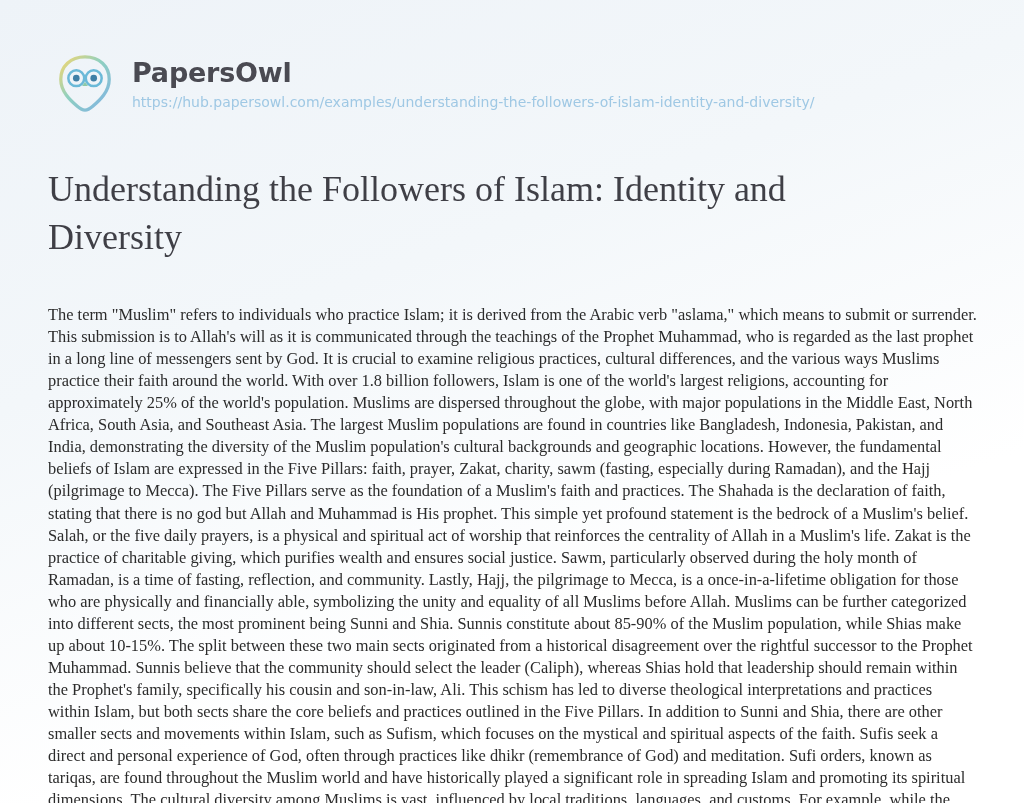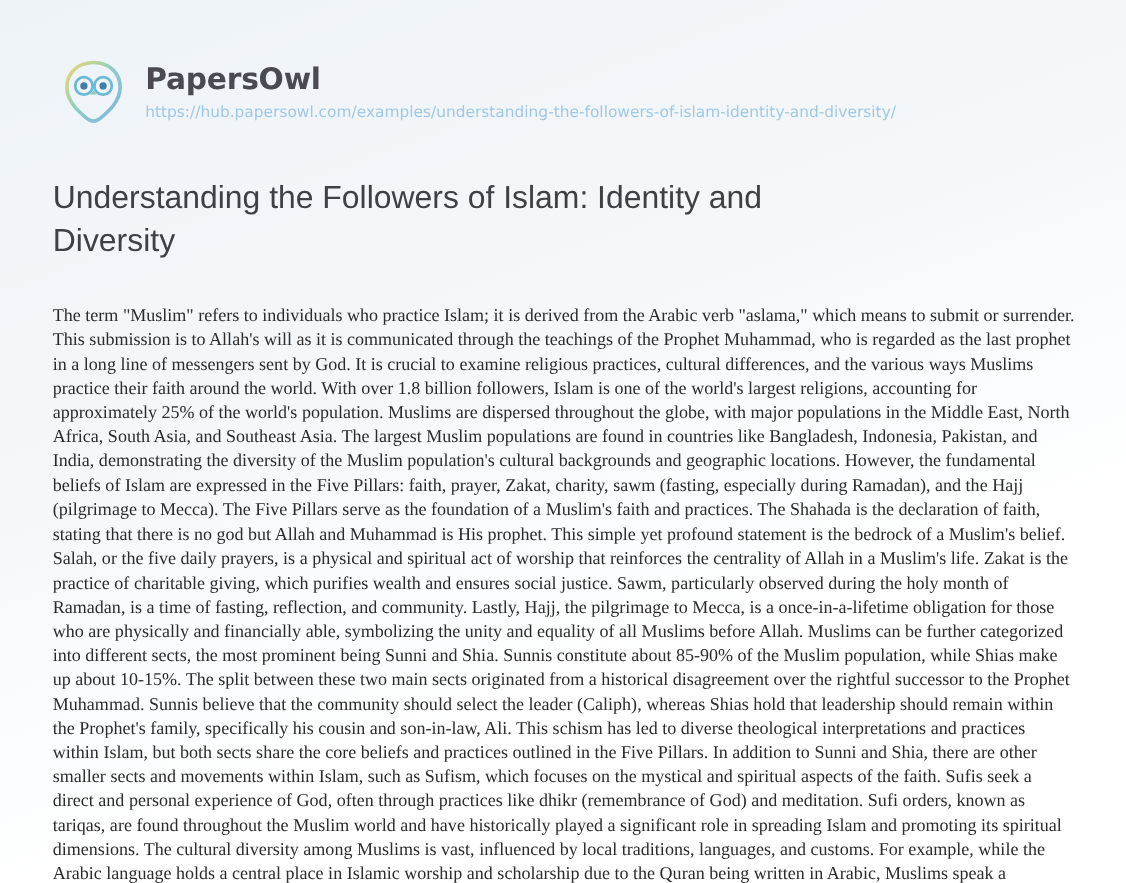--- a/index.html
+++ b/index.html
@@ -53,22 +53,22 @@
   .brand-url {
     font-family: "DejaVu Sans", sans-serif;
     font-size: 14px;
     color: #9fc8e4;
     line-height: 1.45;
     max-width: 760px;
     margin-top: 4px;
     word-break: break-word;
   }
   .title {
-    font-family: Liberation Sans, sans-serif;
-    font-size: 29px;
+    font-family: Liberation Serif, serif;
+    font-size: 36px;
     font-weight: normal;
     color: #3f3f46;
     line-height: 1.33;
     padding: 28px 48px 0 48px;
     max-width: 740px;
   }
   .article {
     padding: 18px 46px 0 48px;
     font-family: "Liberation Serif", serif;
     font-size: 16.4px;

